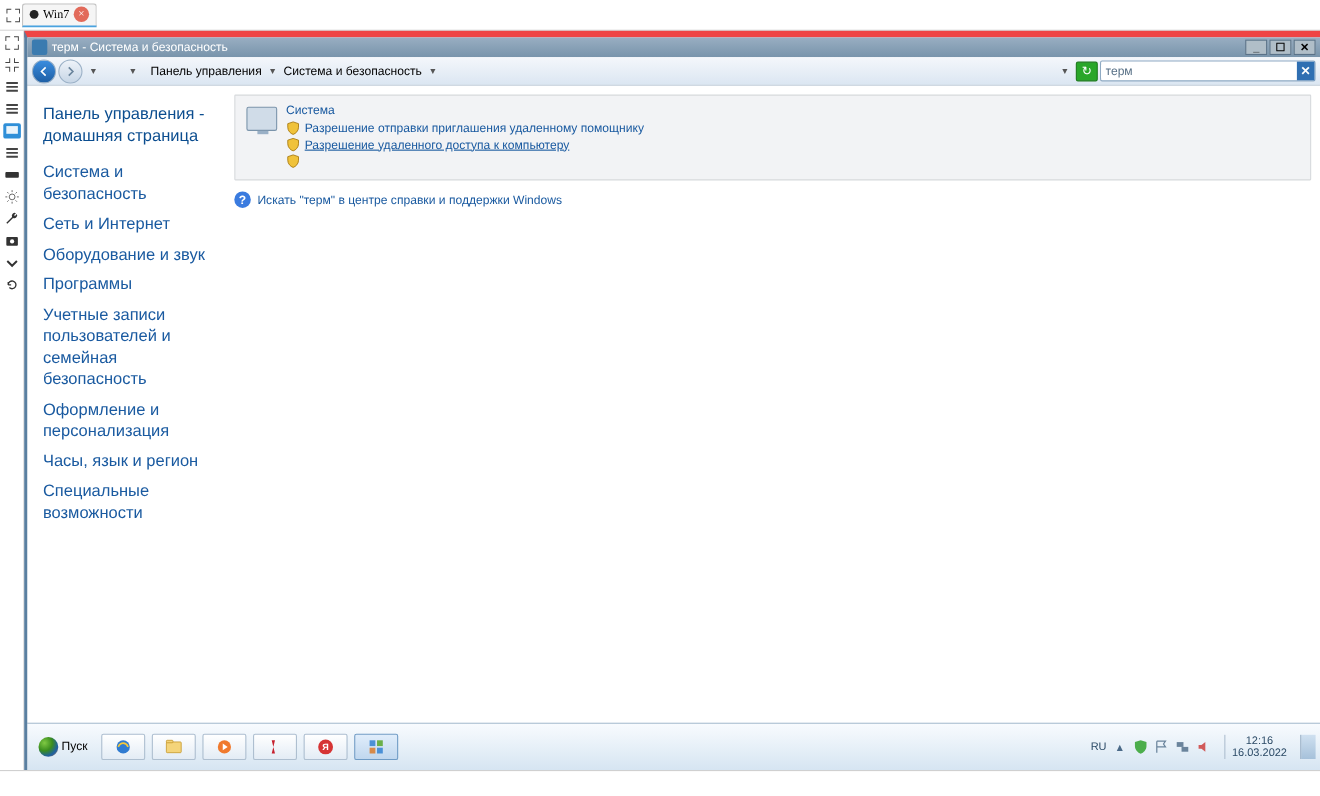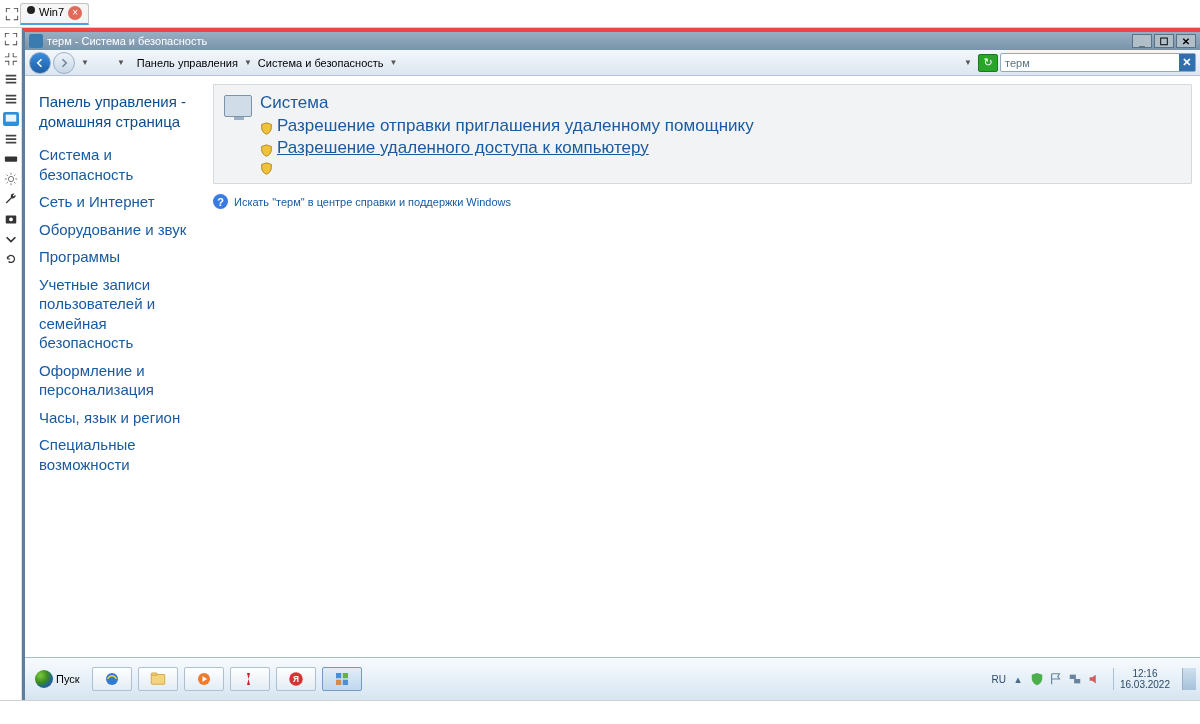--- a/index.html
+++ b/index.html
@@ -16,46 +16,47 @@
 .host-top {
   height: 28px;
   background: #fff;
   border-bottom: 1px solid #d0d0d0;
   display: flex;
   align-items: center;
   padding-left: 4px;
 }
 
 .host-tab {
-  display:flex; gap:4px;
+  display:flex; align-items:center; gap:4px;
   padding:2px 6px;
   border:1px solid #c4c4c4;
   border-bottom:2px solid #4aa3df;
   border-radius:3px 3px 0 0;
   background:#f5f5f5;
   height:22px;
+  font-family:Liberation Serif, serif;
 }
 .host-tab .dot {width:8px;height:8px;border-radius:50%;background:#222;}
 .host-close {width:14px;height:14px;border-radius:50%;background:#e26a5a;color:#fff;text-align:center;line-height:13px;font-size:10px;}
 
 
 .host-left {
   position:absolute; left:0; top:28px; width:22px; bottom:24px;
   background:#fff; border-right:1px solid #e0e0e0;
   display:flex; flex-direction:column; align-items:center; gap:6px; padding-top:4px;
 }
 .hb {width:16px;height:14px;display:flex;align-items:center;justify-content:center;color:#333;}
 .hb svg{width:14px;height:14px;}
 .hb.blue{background:#2f8fd8;color:#fff;border-radius:2px;}
 
 
 .vm {
   position:absolute; left:22px; right:0; top:28px; bottom:24px;
   border-left:3px solid #5a7fa0;
-  border-top:4px solid #ef4444;
+  border-top:6px solid #ef4444;
   display:flex; flex-direction:column;
 }
 
 
 .win-title {
   height:18px;
   background:linear-gradient(#99aec2,#7894ab);
   color:#fff;
   display:flex; align-items:center;
   padding:0 4px;
@@ -95,21 +96,21 @@
 .main{flex:1;padding:8px 8px;}
 .result-box{
   background:#f2f3f5;
   border:1px solid #d6d9dc;
   border-radius:1px;
   padding:8px 10px;
   display:flex; align-items:flex-start; gap:8px;
 }
 .monitor-ico{width:28px;height:22px;background:#d0dce8;border:1px solid #7b94ab;border-radius:2px;position:relative;margin-top:2px;}
 .monitor-ico::after{content:"";position:absolute;bottom:-4px;left:9px;width:10px;height:3px;background:#9ab0c6;}
-.res-lines{display:flex;flex-direction:column;font-size:17px;justify-content:center;}
+.res-lines{display:flex;flex-direction:column;font-size:11px;justify-content:center;}
 .res-lines .ttl{color:#1a5aa0;margin-bottom:3px;}
 .res-lines .ln{display:flex;align-items:center;gap:4px;color:#1a5aa0;margin-bottom:2px;}
 .res-lines .ln a{color:#1a5aa0;text-decoration:none;cursor:pointer;}
 .res-lines .ln a.hot{text-decoration:underline;}
 .shield{width:13px;height:13px;display:inline-block;}
 .shield svg{width:13px;height:13px;}
 
 .help-line{margin-top:10px;display:flex;align-items:center;gap:6px;color:#1a5aa0;font-size:11px;}
 .help-ico{width:15px;height:15px;border-radius:50%;background:#3a7bdf;color:#fff;display:flex;align-items:center;justify-content:center;font-size:11px;font-weight:bold;}
 

